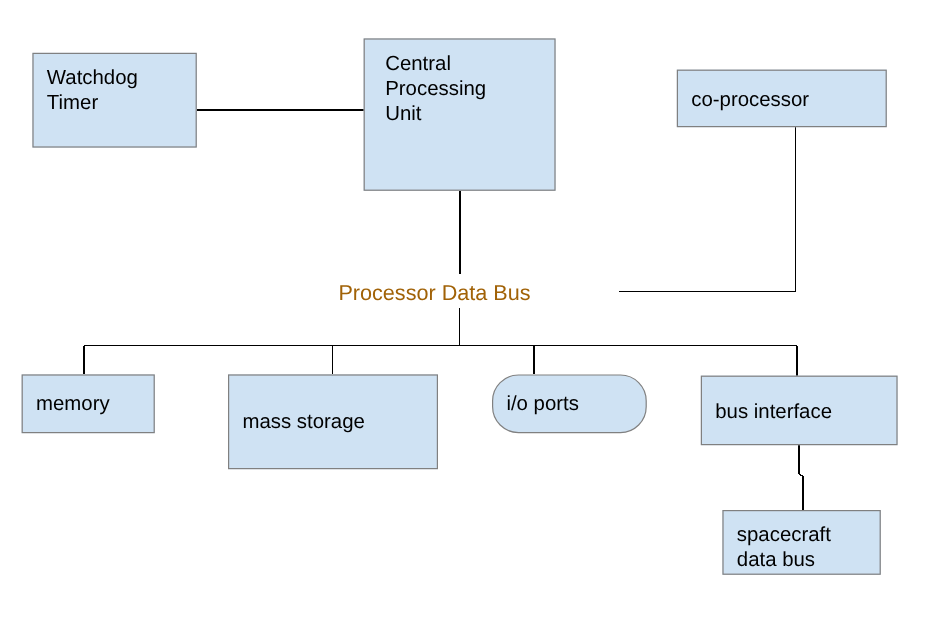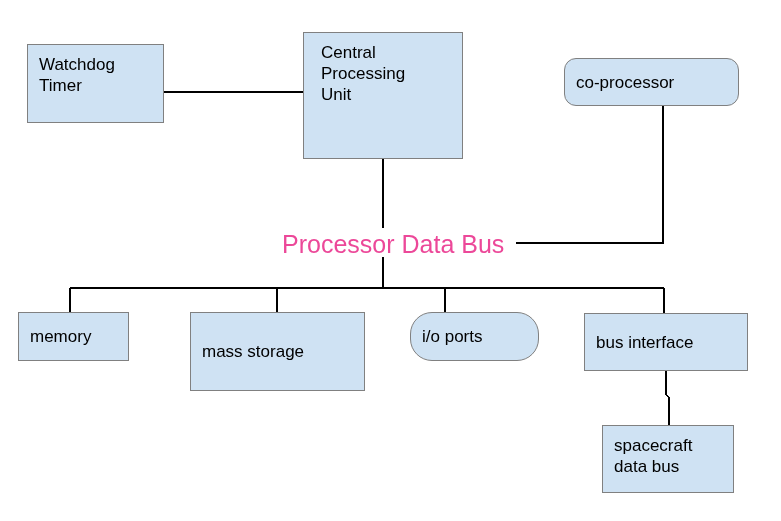--- a/index.html
+++ b/index.html
@@ -36,22 +36,22 @@
   .edge-layer {
     position: absolute;
     left: 0;
     top: 0;
     width: 781px;
     height: 521px;
     pointer-events: none;
   }
   .bus-label {
     position: absolute;
-    color: #ec4899;
-    font-size: 25px;
+    color: #a16207;
+    font-size: 18px;
     line-height: 22px;
     white-space: nowrap;
   }
 </style>
 </head>
 <body>
 
 <div id="canvas">
 
   <svg class="edge-layer" width="781" height="521" viewBox="0 0 781 521" xmlns="http://www.w3.org/2000/svg">
@@ -82,21 +82,21 @@
     <span>Watchdog
 Timer</span>
   </div>
 
   <div class="node top-align" style="left:303px; top:32px; width:160px; height:127px;padding-left:17px;">
     <span>Central
 Processing
 Unit</span>
   </div>
 
-  <div class="node" style="left:564px; top:58px; width:175px; height:48px;border-radius:12px;">
+  <div class="node" style="left:564px; top:58px; width:175px; height:48px;">
     <span>co-processor</span>
   </div>
 
   <div class="bus-label" style="left:282px; top:233px;">
     <span>Processor Data Bus</span>
   </div>
 
   <div class="node" style="left:18px; top:312px; width:111px; height:49px;">
     <span>memory</span>
   </div>
@@ -106,18 +106,18 @@
   </div>
 
   <div class="node" style="left:410px; top:312px; width:129px; height:49px;border-radius:22px;">
     <span>i/o ports</span>
   </div>
 
   <div class="node" style="left:584px; top:313px; width:164px; height:58px;align-items:center;">
     <span>bus interface</span>
   </div>
 
-  <div class="node top-align" style="left:602px; top:425px; width:132px; height:68px;">
+  <div class="node top-align" style="left:602px; top:425px; width:132px; height:54px;">
     <span>spacecraft
 data bus</span>
   </div>
 
 </div>
 
 </body></html>

